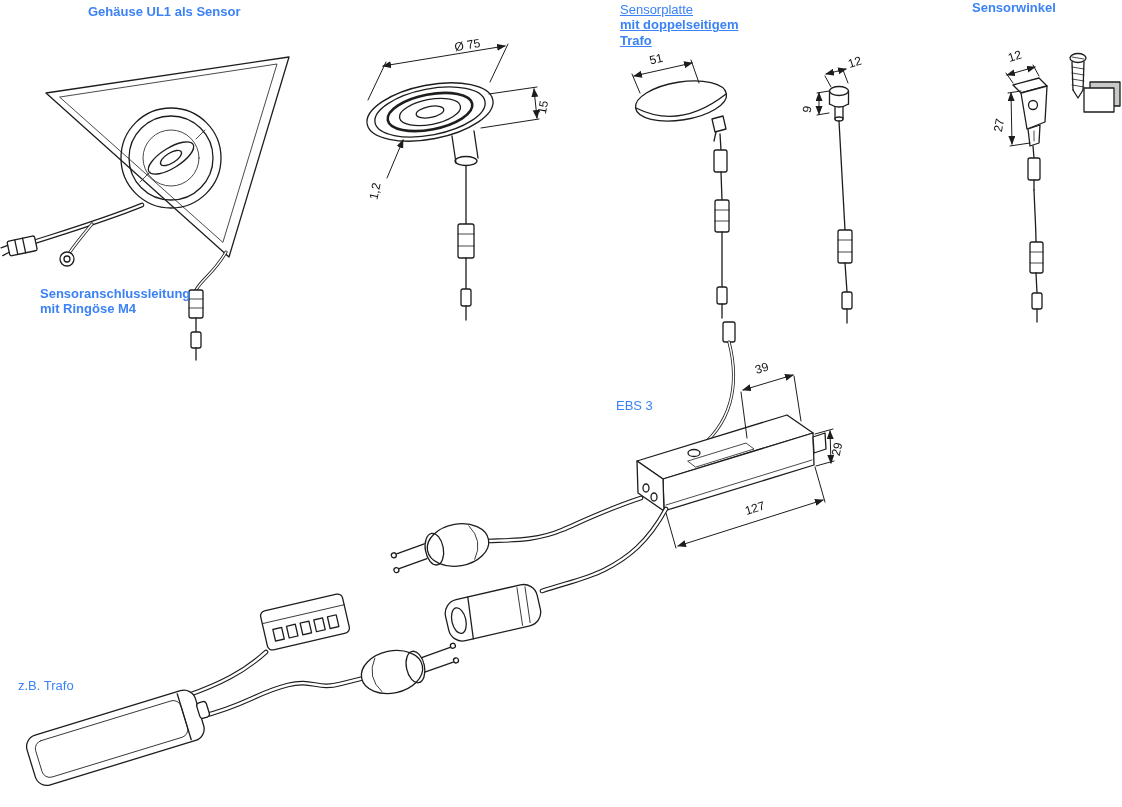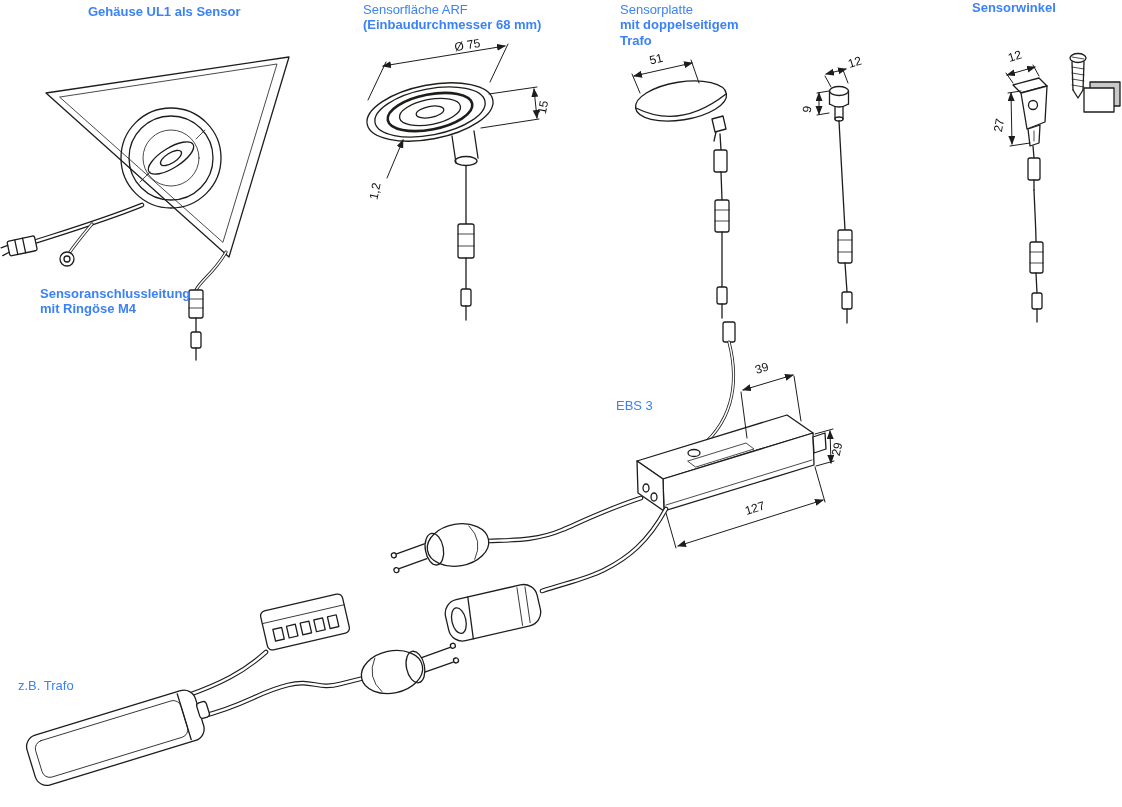--- a/index.html
+++ b/index.html
@@ -306,26 +306,22 @@
       <rect class="wf" x="203" y="729" width="10" height="16" rx="3"></rect>
     </g>
 
   </g>
 </svg>
 
 <div class="lbl b" style="left:88px;top:4px;">
   <div>Gehäuse UL1 als Sensor</div>
 </div>
 
-<div class="lbl" style="left:363px;top:2px;">
-  <div>Sensorfläche ARF</div>
-  <div class="b">(Einbaudurchmesser 68 mm)</div>
-</div>
-
-<div class="lbl" style="left:620px;top:2px;">
+
+<div class="lbl" style="left:620px;top:2px;text-decoration:underline;">
   <div>Sensorplatte</div>
   <div class="b">mit doppelseitigem</div>
   <div class="b">Trafo</div>
 </div>
 
 
 <div class="lbl b" style="left:972px;top:0px;">
   <div>Sensorwinkel</div>
 </div>
 

